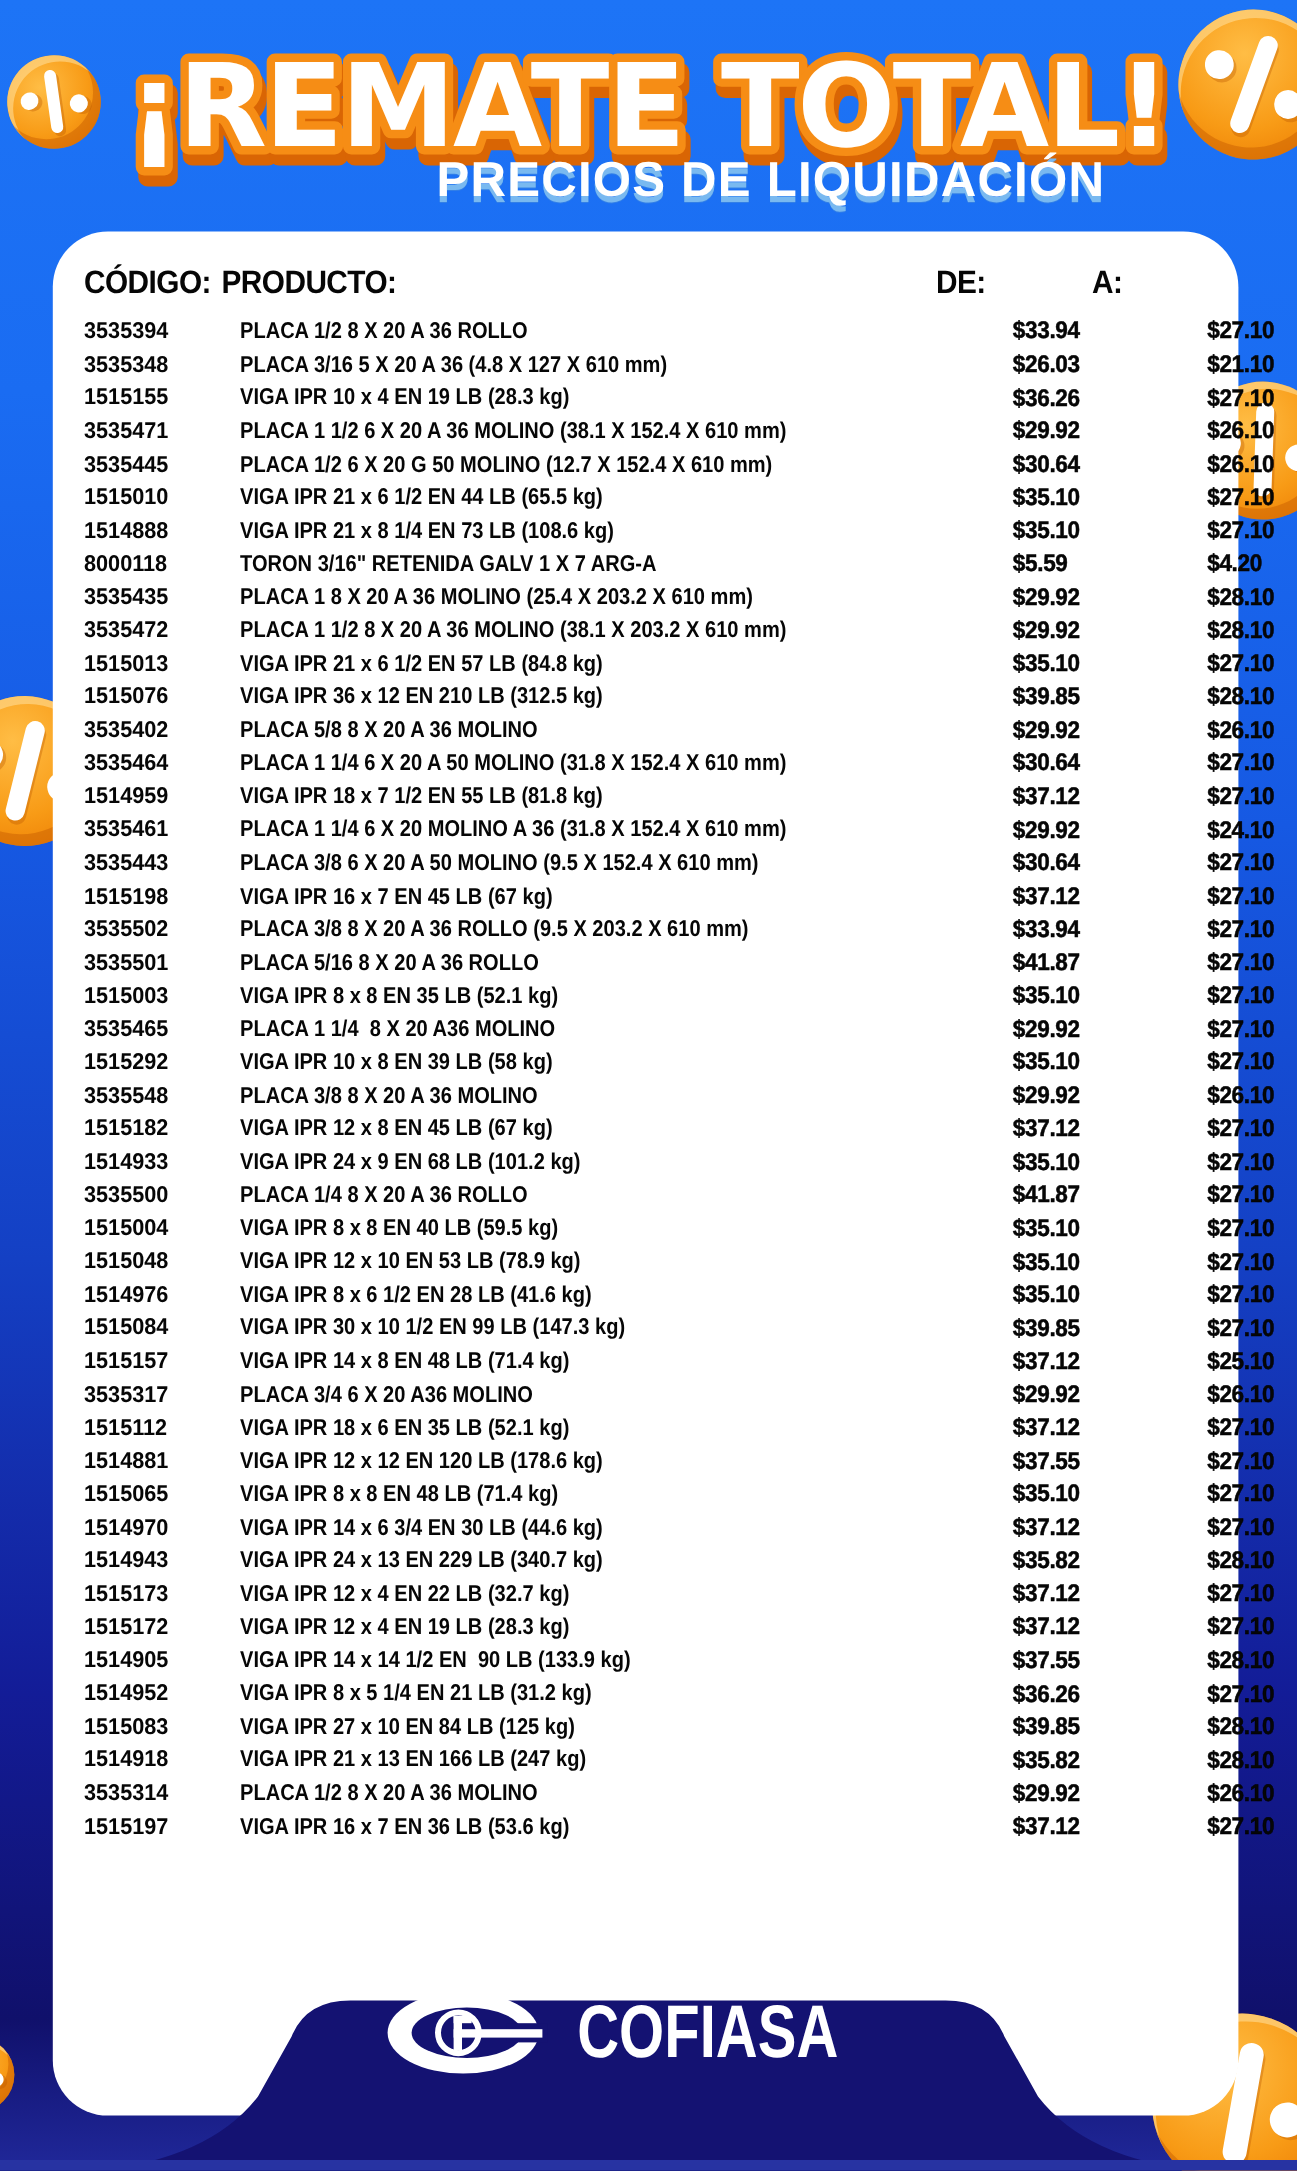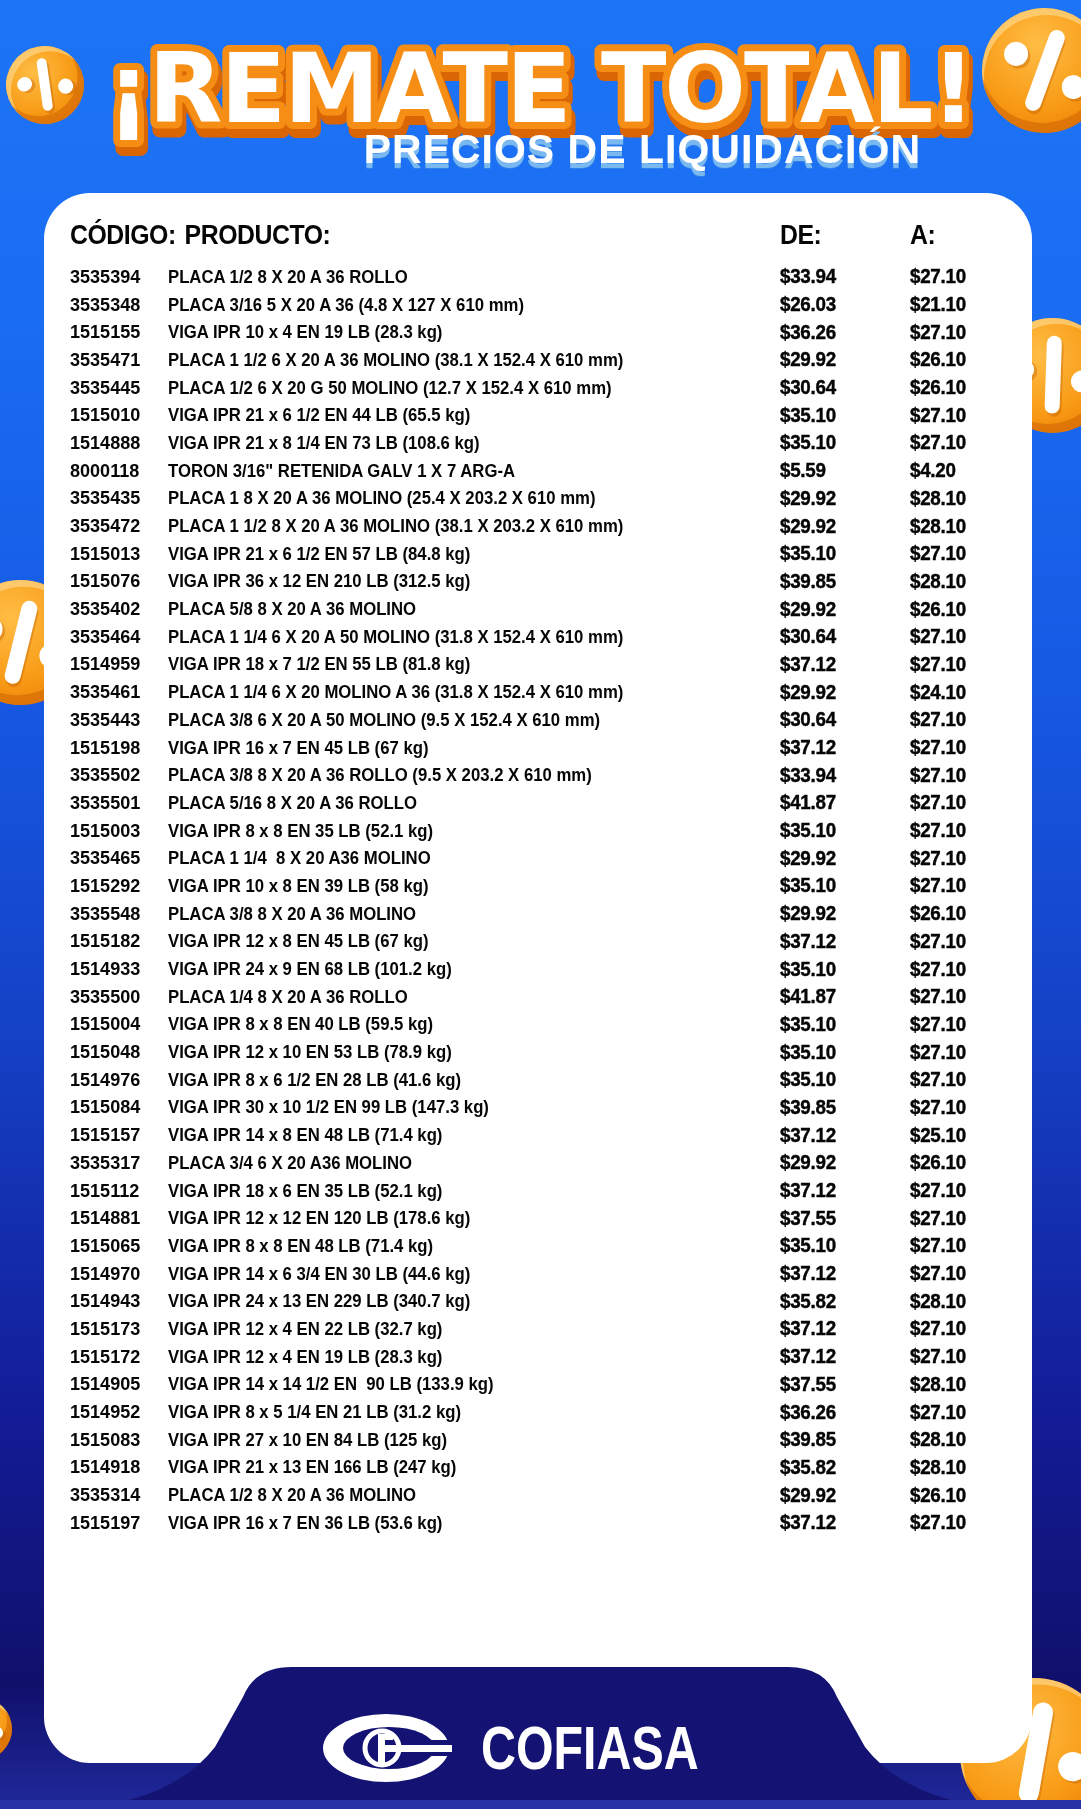--- a/index.html
+++ b/index.html
@@ -23,27 +23,27 @@
     color:#ffffff;font-weight:700;font-size:41px;letter-spacing:1px;
     text-shadow:0 5px 0 #79b9f0, 0 6px 0 rgba(70,140,220,.55);padding-left:28px;}
 
   .card{position:absolute;left:44px;top:193px;width:988px;height:1570px;background:#ffffff;border-radius:46px;z-index:2;color:#060606;}
 
   .thead,.trow{display:grid;grid-template-columns:98px 612px 130px 1fr;padding-left:26px;align-items:center;}
   .thead{padding-top:24px;height:36px;}
   .th{font-size:27px;font-weight:700;letter-spacing:-0.5px;transform:scaleX(0.92);transform-origin:0 50%;white-space:nowrap;}
   .th-product{padding-left:18px;}
   .rows{margin-top:10px;}
-  .trow{height:27.7px;}
+  .trow{height:27.7px;gap:32px;}
   .c-code{font-size:19px;font-weight:700;transform:scaleX(0.95);transform-origin:0 50%;white-space:pre;}
   .c-prod{font-size:19px;font-weight:700;transform:scaleX(0.88);transform-origin:0 50%;white-space:pre;overflow:visible;}
   .c-de,.c-a{font-size:20px;font-weight:700;letter-spacing:-0.3px;transform:scaleX(0.94);transform-origin:0 50%;white-space:pre;-webkit-text-stroke:0.4px #000;}
 
   .footer-shape{position:absolute;left:0;top:1659px;width:1081px;height:150px;z-index:3;}
-  .logo{position:absolute;left:50%;top:1712px;transform:translateX(-50%);z-index:4;display:flex;align-items:center;gap:25px;}
+  .logo{position:absolute;left:50%;top:1658px;transform:translateX(-50%);z-index:4;display:flex;align-items:center;gap:25px;}
   .brand{color:#ffffff;font-weight:700;font-size:62px;letter-spacing:0;display:inline-block;transform:scaleX(0.78);transform-origin:0 50%;white-space:nowrap;}
   .bottom-edge{position:absolute;left:0;bottom:0;width:1081px;height:9px;background:#2733a2;z-index:5;}
 </style>
 </head>
 <body>
 
 <div class="page">
 
   <div class="coin" style="left:6px;top:46px;width:78px;height:78px;transform:rotate(-10deg);">
       <div class="pct">

